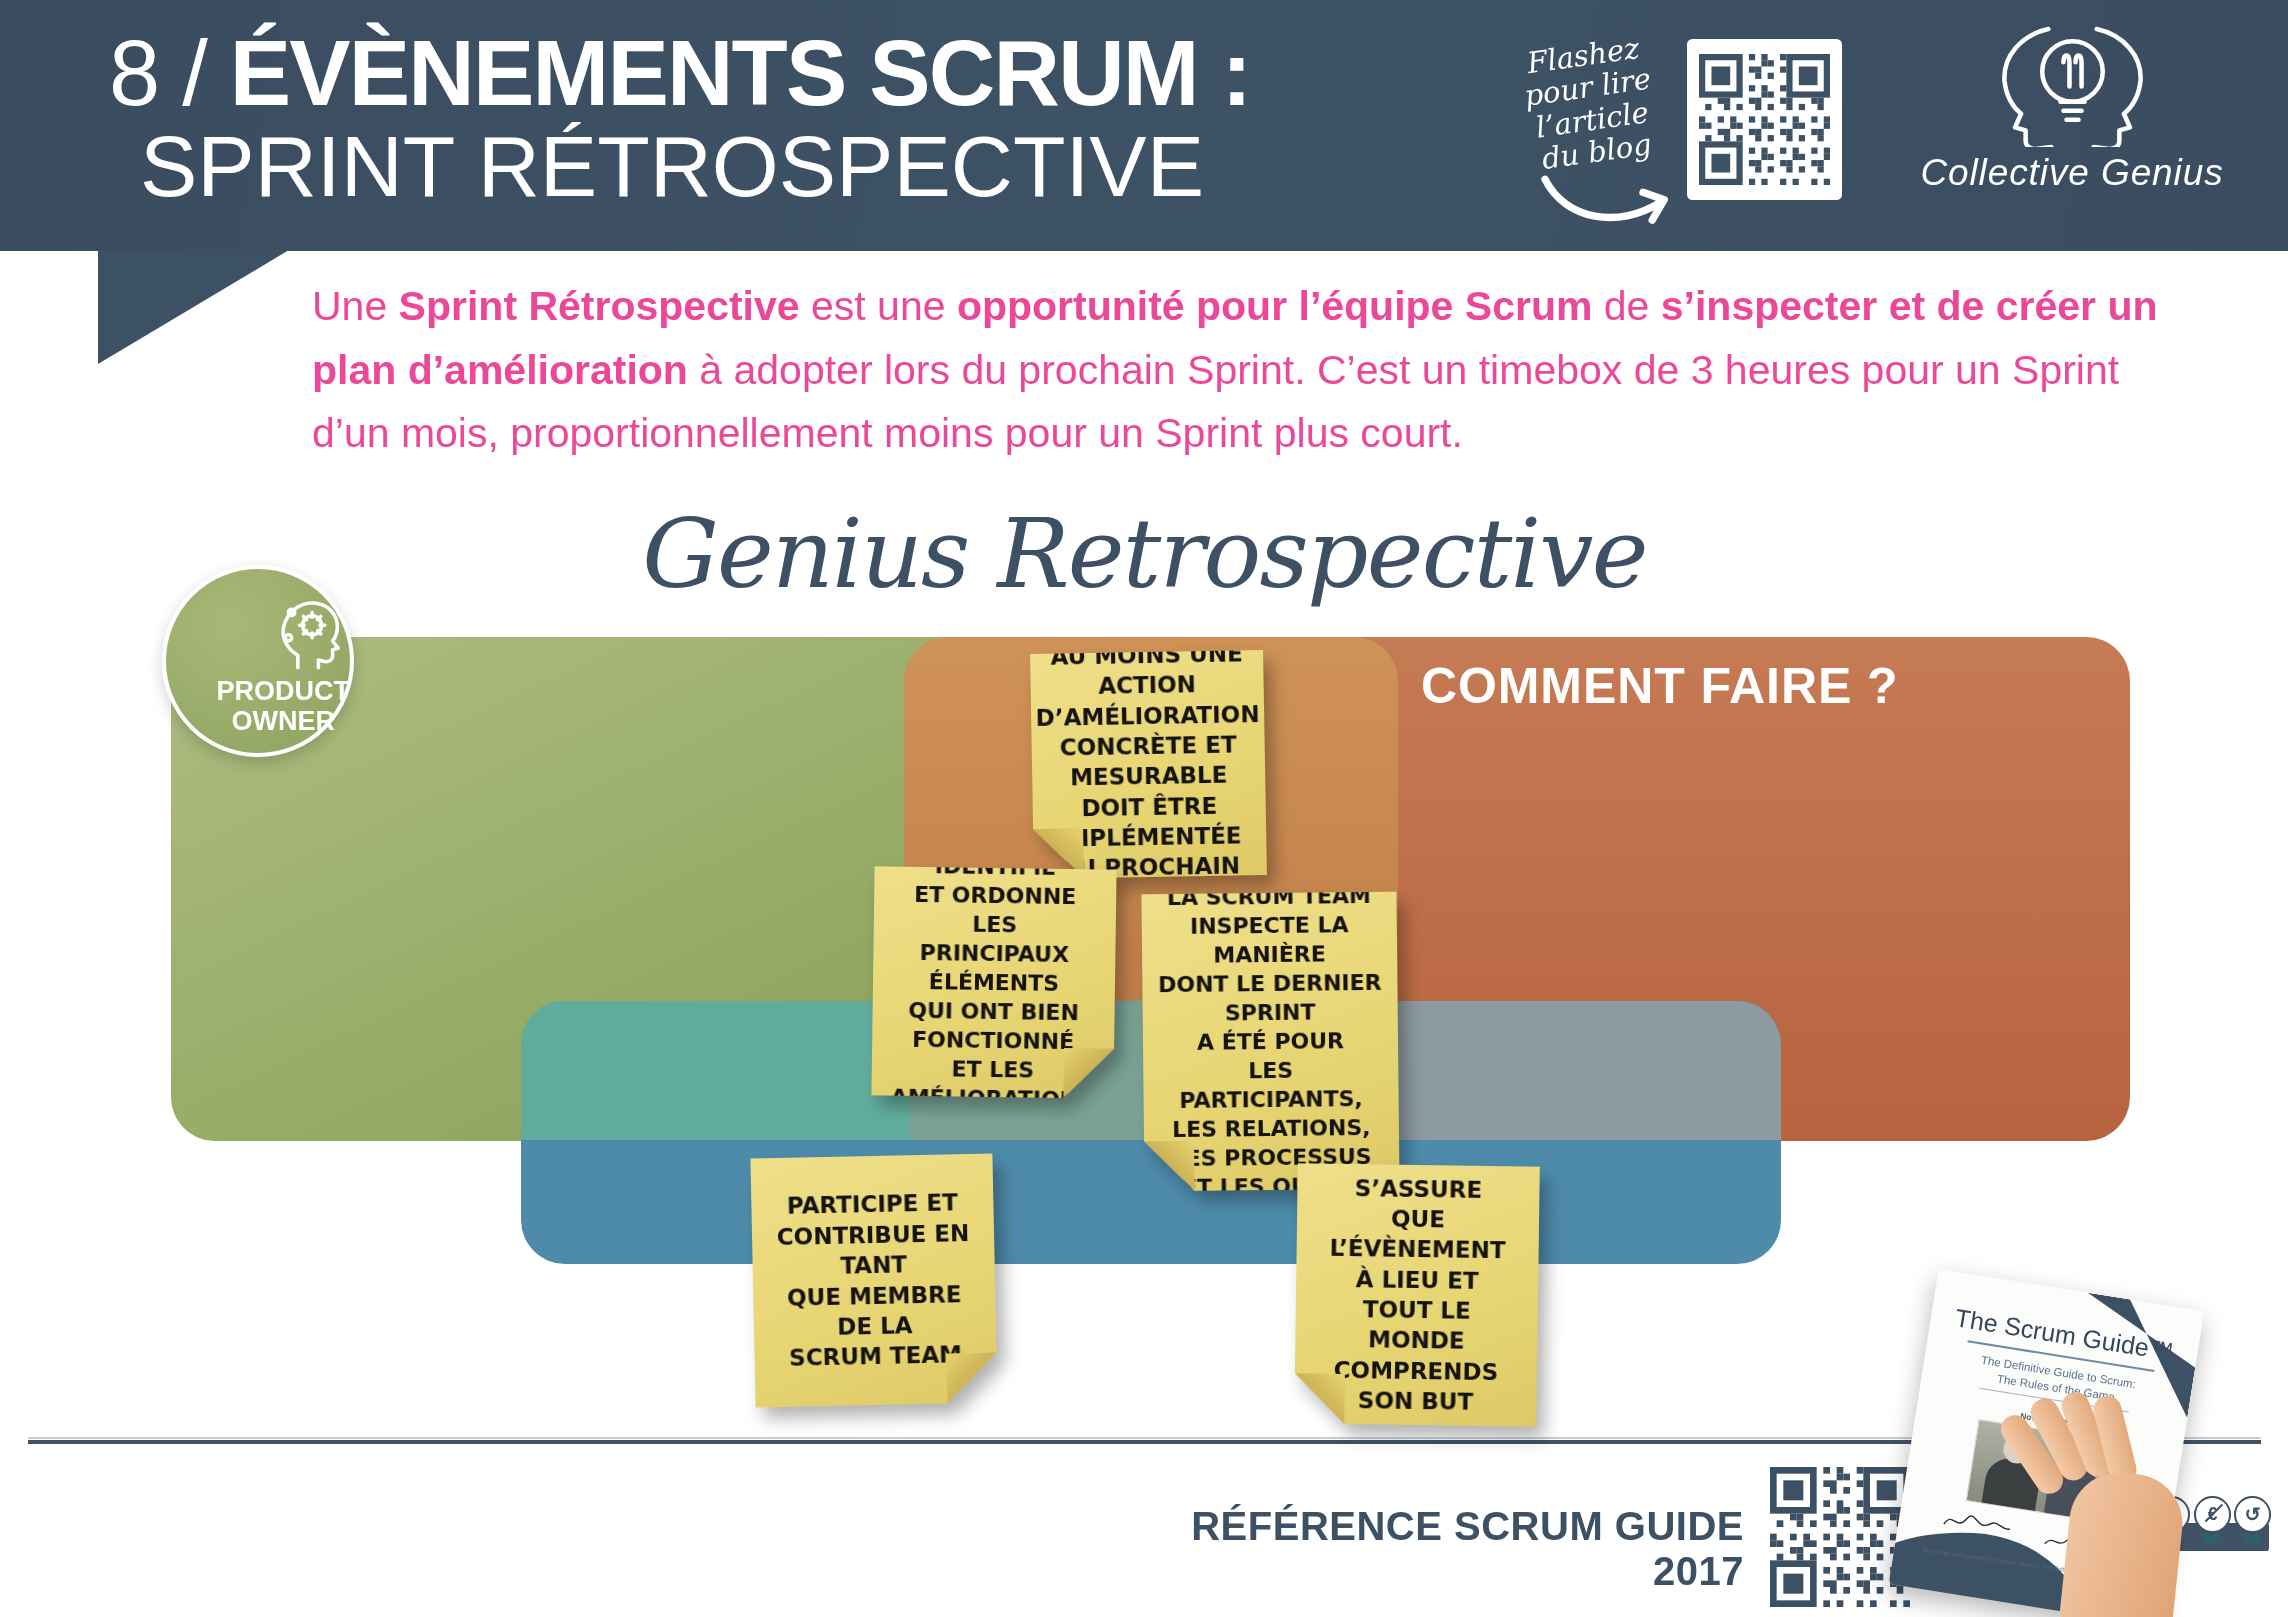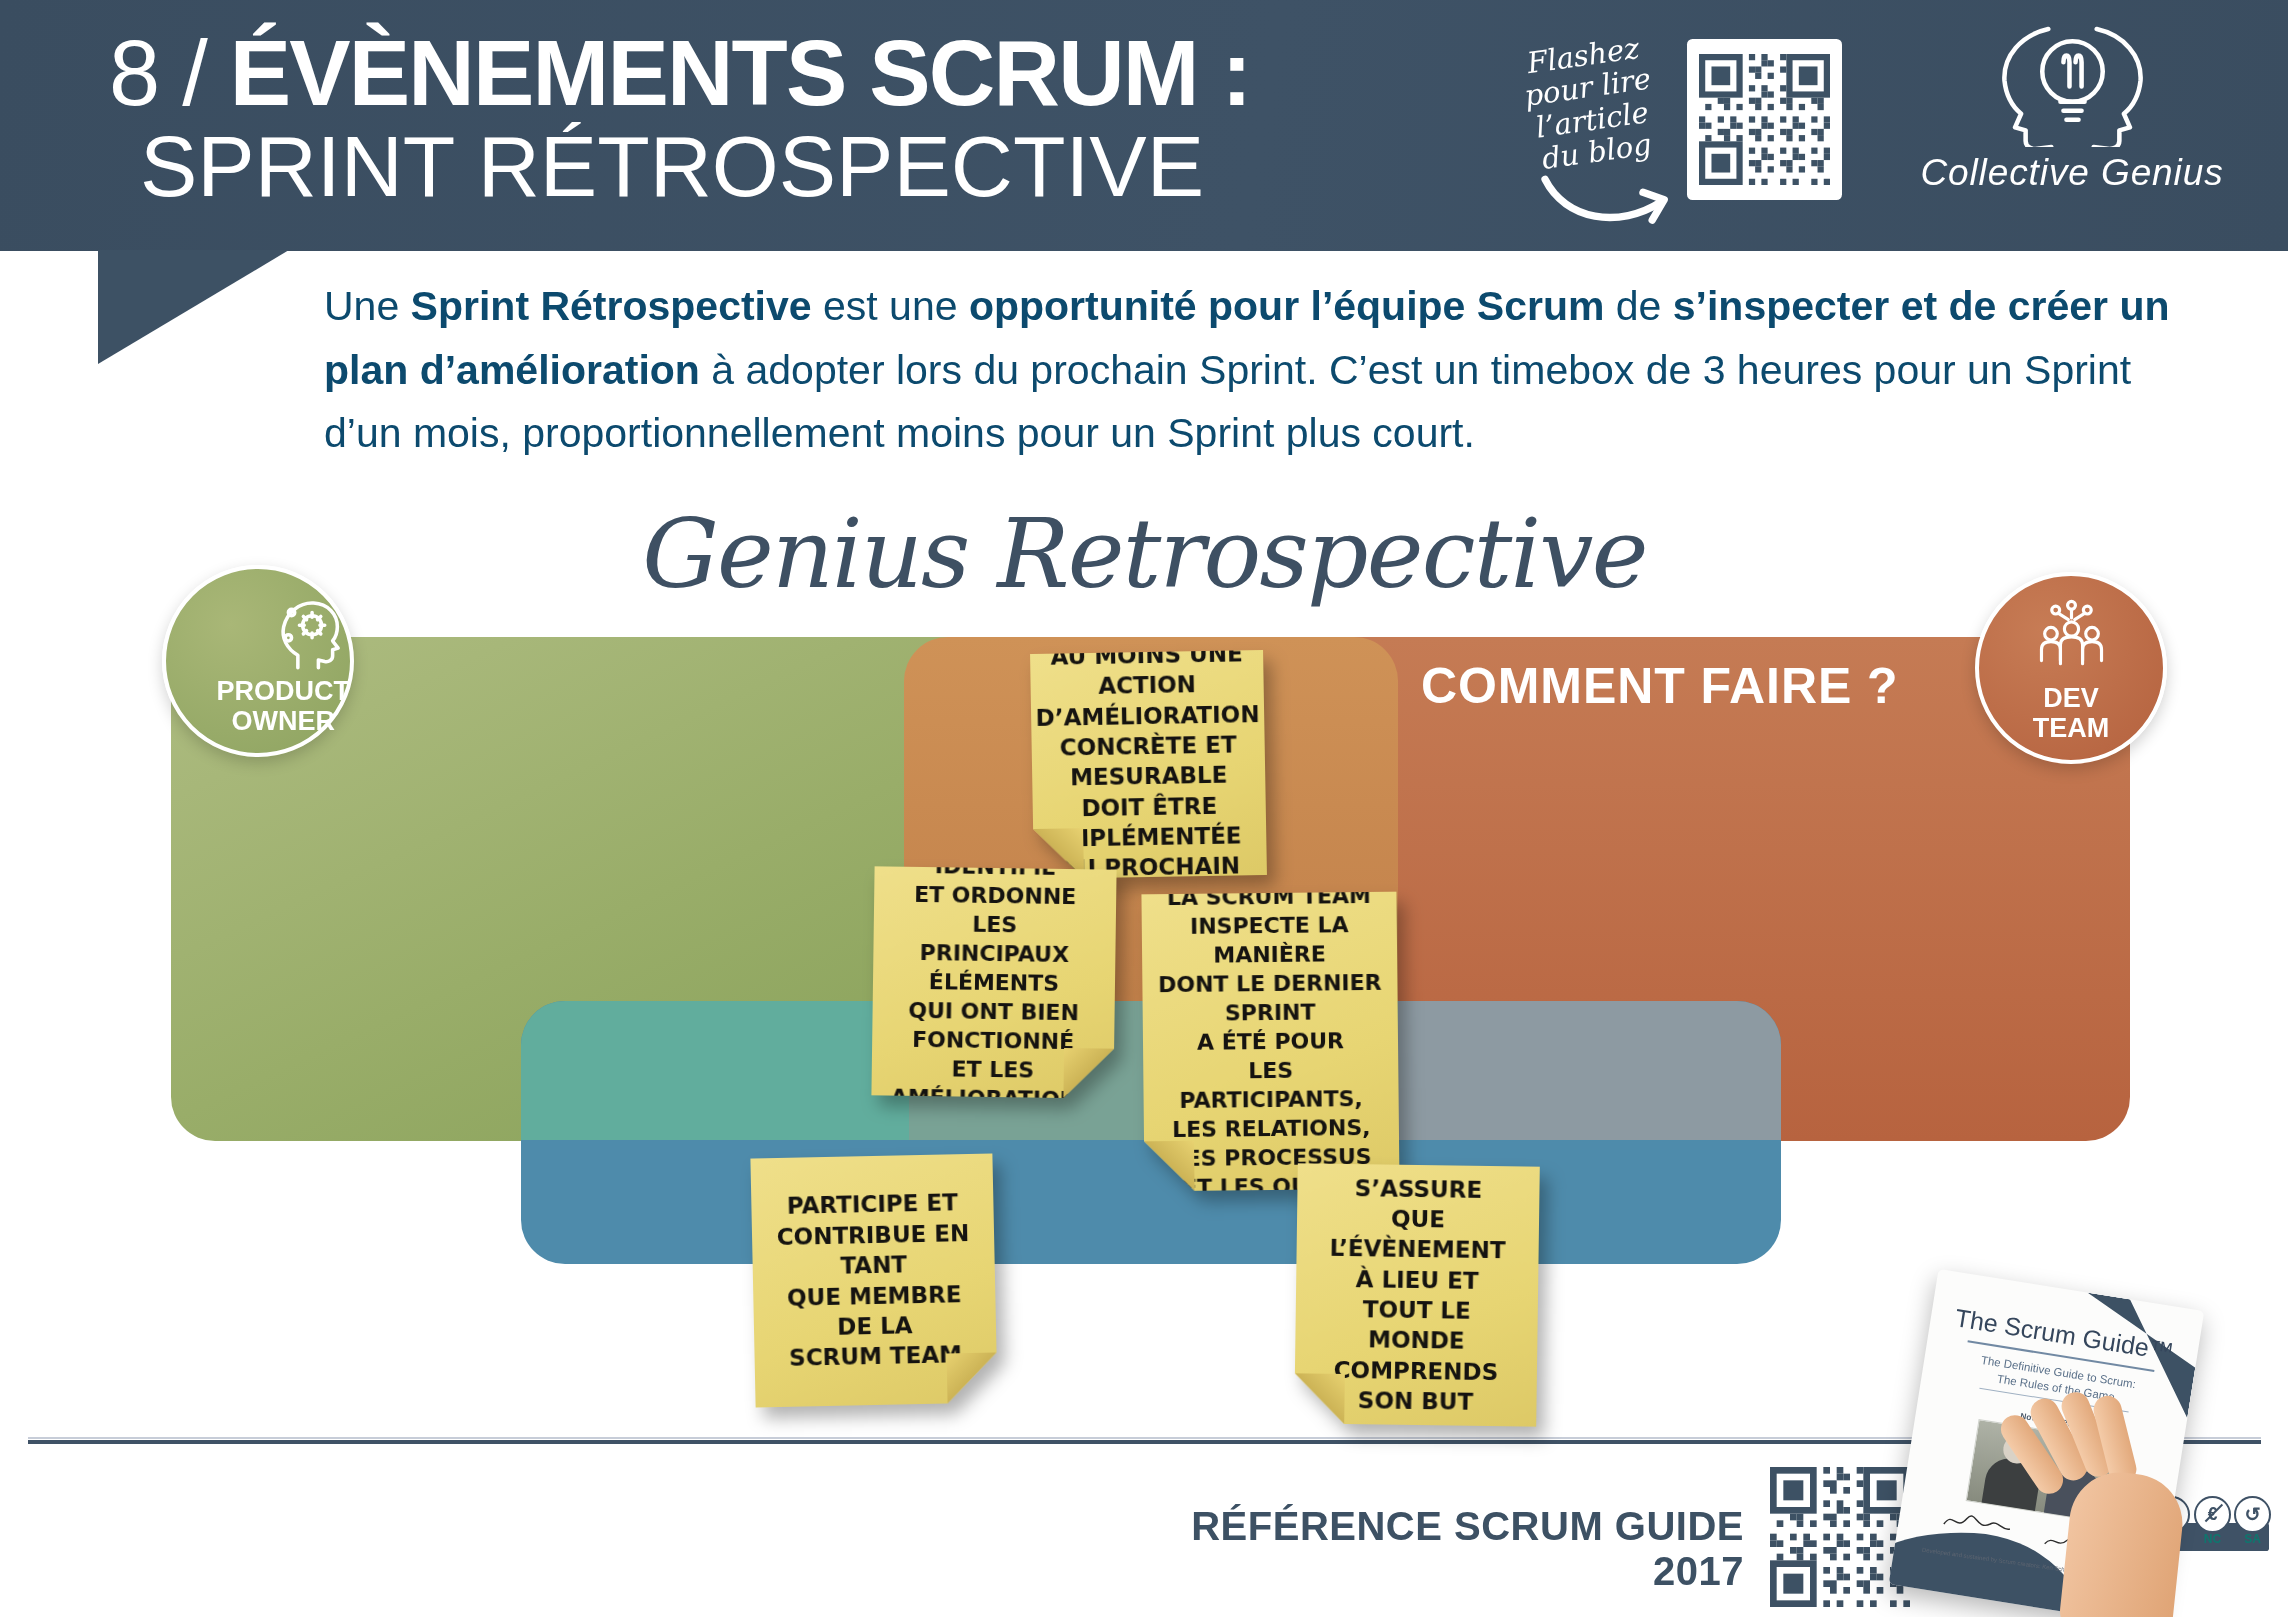--- a/index.html
+++ b/index.html
@@ -18,21 +18,21 @@
                  font-family:"DejaVu Serif",serif;font-style:italic;font-size:29px;line-height:1.12;
                  text-align:center;transform:rotate(-8deg);white-space:pre-line;}
   .flash-arrow{position:absolute;left:1534px;top:172px;width:157px;height:61px;}
   .header-qr{position:absolute;left:1687px;top:39px;width:155px;height:161px;background:#fff;
              border-radius:5.5px;padding:12px;box-sizing:border-box;color:#3d5265;}
   .logo{position:absolute;left:1892px;top:20px;width:360px;text-align:center;color:#fff;font-style:italic;}
   .logo svg{width:185px;height:127px;}
   .logo-text{font-size:37px;letter-spacing:0.9px;margin-top:1.8px;}
   
   .intro{position:absolute;left:312px;top:275px;width:1864px;font-size:41px;line-height:1.55;
-         color:#0c4a6e;margin-left:12px;}
+         color:#ec4899;}
   .intro .seg-bold{font-weight:700;}
   
   .script-title{position:absolute;left:0;top:498px;width:2289px;text-align:center;
                 font-family:"DejaVu Serif",serif;font-style:italic;font-size:96px;color:#3e5063;
                 letter-spacing:-1.8px;}
   .zone{position:absolute;border-radius:44px;}
   .zone-green{left:171px;top:637px;width:1218px;height:504px;
               background:linear-gradient(155deg,#aebc81 0%,#99ad69 45%,#7f9b51 100%);z-index:2;}
   .zone-rust{left:923px;top:637px;width:1207px;height:504px;
              background:linear-gradient(180deg,#c57b54 0%,#b7633f 100%);z-index:2;}
@@ -306,38 +306,20 @@
         <circle cx="52" cy="42" r="12"></circle>
         <path d="M52 26 V32 M52 52 V58 M36 42 H42 M62 42 H68 M41 31 L45 35 M59 49 L63 53 M63 31 L59 35 M45 49 L41 53"></path>
         <circle cx="26" cy="26" r="4"></circle>
           <circle cx="22" cy="58" r="4"></circle>
       </g>
     </svg>
     <div class="role-name">PRODUCT
 OWNER</div>
   </div>
 
-  <div class="role-circle circle-dt">
-    <svg viewBox="0 0 100 100">
-      <g fill="none" stroke="#fff" stroke-width="4" stroke-linecap="round" stroke-linejoin="round">
-        <circle cx="30" cy="14" r="5"></circle>
-          <circle cx="50" cy="8" r="5"></circle>
-          <circle cx="70" cy="14" r="5"></circle>
-        <path d="M33 18 L46 26 M54 26 L67 18 M50 13 V24"></path>
-        <circle cx="24" cy="44" r="8"></circle>
-          <circle cx="50" cy="38" r="9"></circle>
-          <circle cx="76" cy="44" r="8"></circle>
-        <path d="M12 78 V64 C12 56 18 54 24 54 C30 54 36 56 36 64 V78"></path>
-        <path d="M36 82 V58 C36 50 43 48 50 48 C57 48 64 50 64 58 V82"></path>
-        <path d="M64 78 V64 C64 56 70 54 76 54 C82 54 88 56 88 64 V78"></path>
-      </g>
-    </svg>
-    <div class="role-name">DEV
-TEAM</div>
-  </div>
 
 
   <div class="note fold-bl" id="n1">
     <div class="paper">
       <div class="note-text">AU MOINS UNE ACTION
 D’AMÉLIORATION
 CONCRÈTE ET MESURABLE
 DOIT ÊTRE IMPLÉMENTÉE
 AU PROCHAIN SPRINT</div>
     </div>

